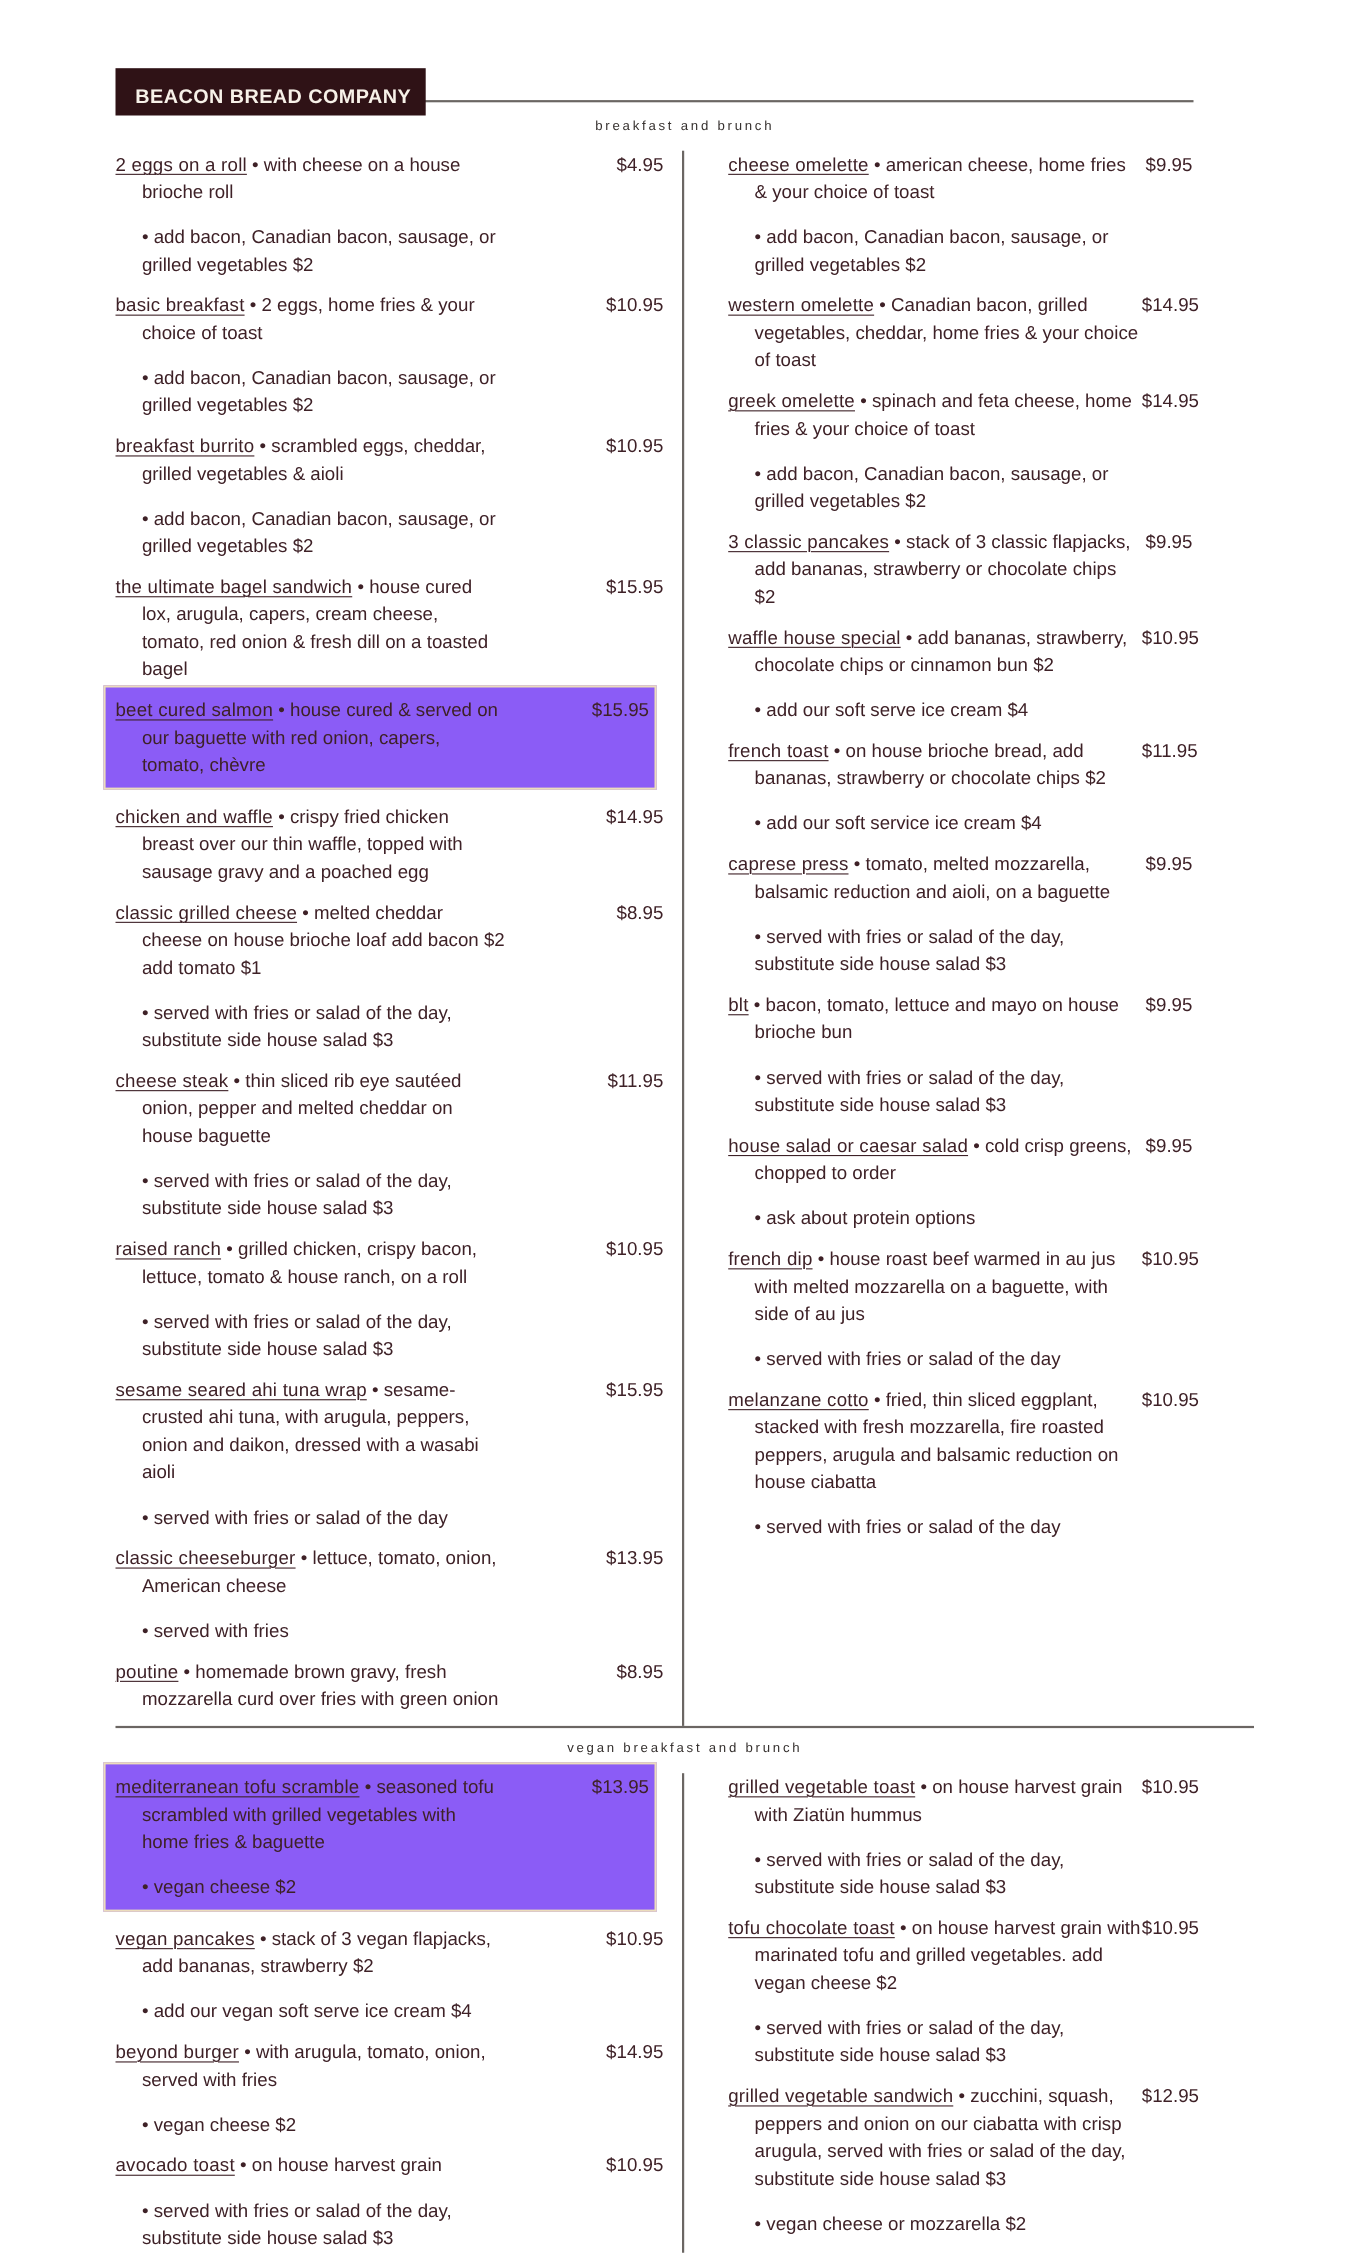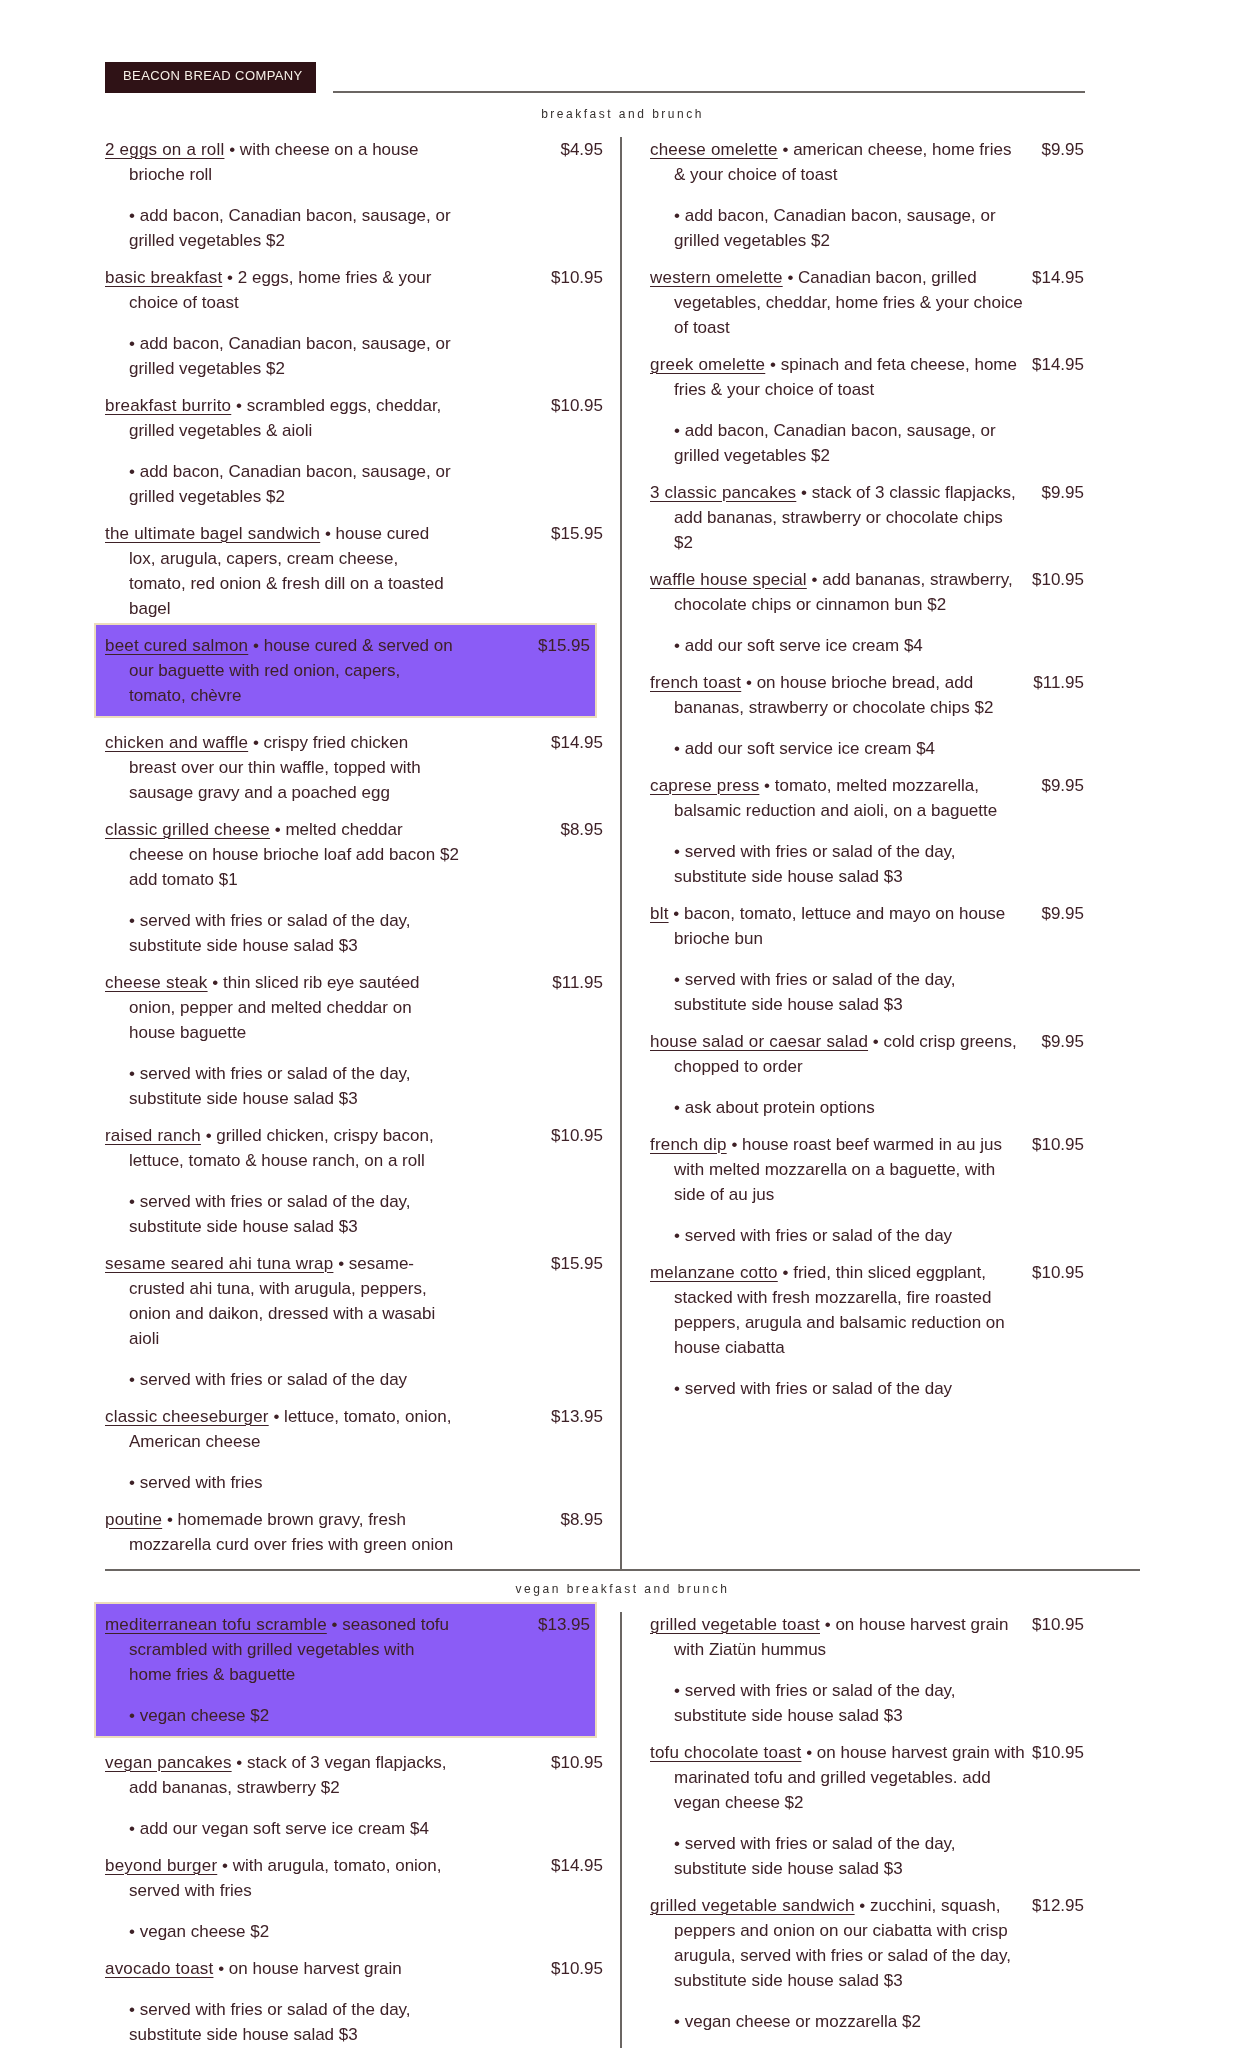--- a/index.html
+++ b/index.html
@@ -22,45 +22,45 @@
     padding:62px 103px 0 105px;
     font-family:"Liberation Sans","DejaVu Sans",sans-serif;
     color:var(--text);
     font-size:17px;line-height:25px;
   }
   .header-row{position:relative;height:34px;}
   .brand-box{
     display:inline-block;
     background:var(--header-bg);
     color:var(--header-fg);
-    font-weight:normal;
-    font-size:13px;
+    font-weight:bold;
+    font-size:18px;
     letter-spacing:0.4px;
     line-height:20px;
-    padding:4px 13px 7px 18px;
+    padding:16px 13px 7px 18px;
     position:relative;z-index:2;
   }
   .header-rule{
     position:absolute;
     left:228px;right:55px;bottom:3px;
     height:2px;background:var(--rule);
   }
   .section-title{
     text-align:center;
     color:var(--title);
     font-size:12px;
     letter-spacing:2.5px;
     margin:6px 0 10px;
   }
   .menu{display:grid;grid-template-columns:515px 520px;align-items:stretch;}
   .col{box-sizing:border-box;}
   .col-left{padding-right:0;}
   .col-right{
     border-left:2px solid var(--rule);
-    padding-left:28px;padding-right:56px;
+    padding-left:40px;padding-right:56px;
   }
   .item{
     display:flex;align-items:flex-start;
     margin-bottom:12px;
     padding-right:17px;
   }
   .col-right .item{padding-right:0;}
   .item-body{
     flex:0 0 330px;
     padding-left:24px;text-indent:-24px;

